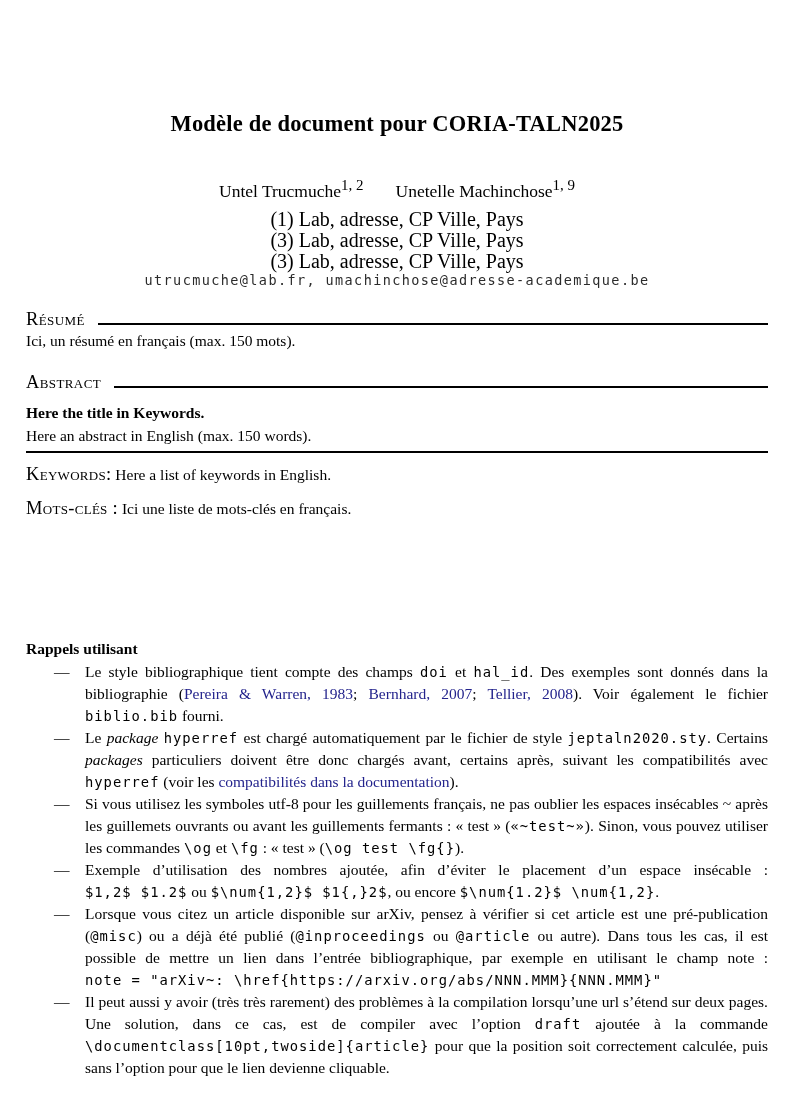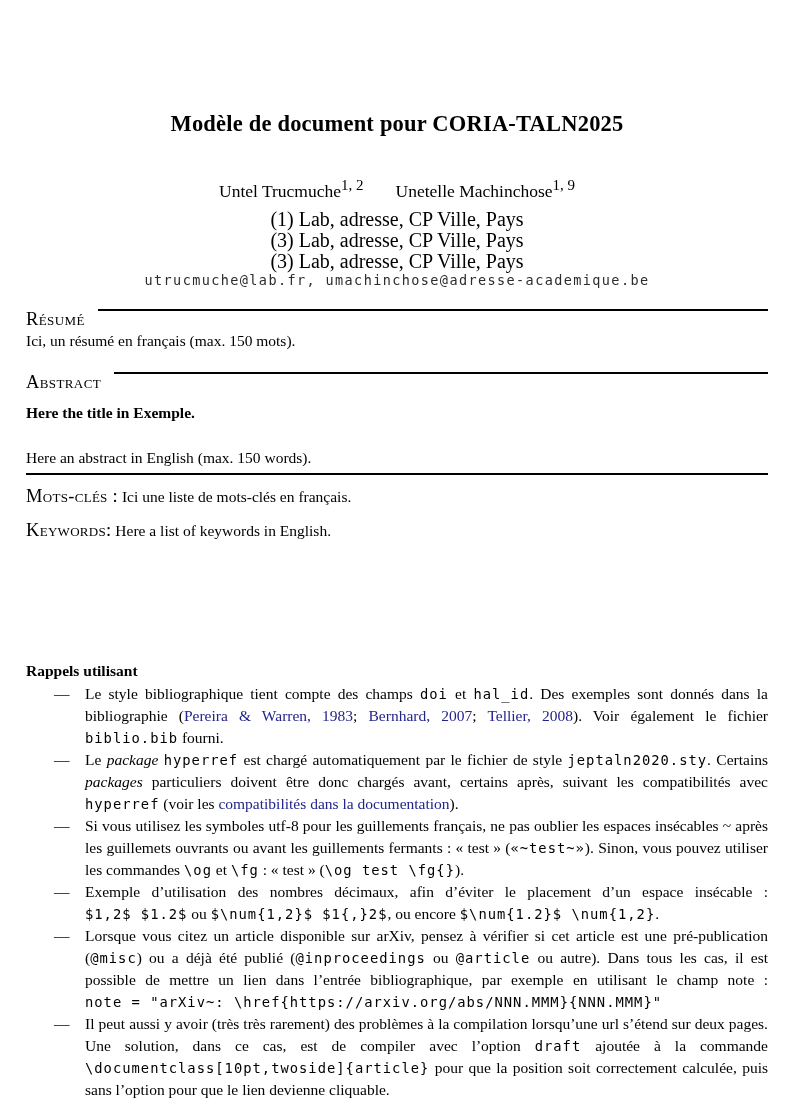--- a/index.html
+++ b/index.html
@@ -36,39 +36,39 @@
   }
   .emails {
     text-align:center;
     font-family:"DejaVu Sans Mono", monospace;
     font-size:13.5px;
     letter-spacing:1.4px;
     color:#2b2b2b;
   }
   .sec-head {
     display:flex;
-    align-items:flex-start;
+    align-items:flex-end;
     margin-top:21px;
   }
   .sec-label {
     font-variant:small-caps;
     font-size:18.5px;
     letter-spacing:0.4px;
     white-space:nowrap;
   }
   .sec-rule {
     flex:1;
     border-bottom:2px solid #000;
     margin:0 0 5px 13px;
   }
   .body-text { font-size:15.5px; line-height:21px; }
   .resume-text { margin-top:0; }
   .abstract-title { margin-top:9px; font-weight:bold; }
   .abstract-text {
-    margin-top:24px;
+    margin-top:2px;
     padding-bottom:5px;
     border-bottom:2px solid #000;
   }
   .kw-line { margin-top:11px; font-size:15.5px; }
   .kw-line + .kw-line { margin-top:13px; }
   .kw-label { font-variant:small-caps; font-size:18.5px; letter-spacing:0.3px; }
   .reminders { margin-top:121px; }
   .reminders-heading { font-weight:bold; font-size:15.5px; }
   .reminders-list {
     list-style:none;
@@ -117,38 +117,38 @@
   <div class="sec-head">
     <span class="sec-label">Résumé</span>
     <span class="sec-rule"></span>
   </div>
   <div class="body-text resume-text">Ici, un résumé en français (max. 150 mots).</div>
 
   <div class="sec-head">
     <span class="sec-label">Abstract</span>
     <span class="sec-rule"></span>
   </div>
-  <div class="body-text abstract-title">Here the title in Exemple.</div>
+  <div class="body-text abstract-title">Here the title in Keywords.</div>
   <div class="body-text abstract-text">Here an abstract in English (max. 150 words).</div>
+
+  <div class="kw-line">
+    <span class="kw-label">Keywords:</span>
+    <span>Here a list of keywords in English.</span>
+  </div>
 
   <div class="kw-line">
     <span class="kw-label">Mots-clés :</span>
     <span>Ici une liste de mots-clés en français.</span>
-  </div>
-
-  <div class="kw-line">
-    <span class="kw-label">Keywords:</span>
-    <span>Here a list of keywords in English.</span>
   </div>
 
   <div class="reminders">
     <div class="reminders-heading">Rappels utilisant</div>
     <ul class="reminders-list">
         <li><span class="marker">—</span><span>Le style bibliographique tient compte des champs </span><span class="code">doi</span><span> et </span><span class="code">hal_id</span><span>. Des exemples sont donnés dans la bibliographie (</span><span class="lnk">Pereira &amp; Warren, 1983</span><span>; </span><span class="lnk">Bernhard, 2007</span><span>; </span><span class="lnk">Tellier, 2008</span><span>). Voir également le fichier </span><span class="code">biblio.bib</span><span> fourni.</span></li>
         <li><span class="marker">—</span><span>Le </span><span class="it">package</span><span> </span><span class="code">hyperref</span><span> est chargé automatiquement par le fichier de style </span><span class="code">jeptaln2020.sty</span><span>. Certains </span><span class="it">packages</span><span> particuliers doivent être donc chargés avant, certains après, suivant les compatibilités avec </span><span class="code">hyperref</span><span> (voir les </span><span class="lnk">compatibilités dans la documentation</span><span>).</span></li>
         <li><span class="marker">—</span><span>Si vous utilisez les symboles utf-8 pour les guillements français, ne pas oublier les espaces insécables ~ après les guillemets ouvrants ou avant les guillements fermants : « test » (</span><span class="code">«~test~»</span><span>). Sinon, vous pouvez utiliser les commandes </span><span class="code">\og</span><span> et </span><span class="code">\fg</span><span> : « test » (</span><span class="code">\og test \fg{}</span><span>).</span></li>
-        <li><span class="marker">—</span><span>Exemple d’utilisation des nombres décimaux, afin d’éviter le placement d’un espace insécable : </span><span class="code">$1,2$ $1.2$</span><span> ou </span><span class="code">$\num{1,2}$ $1{,}2$</span><span>, ou encore </span><span class="code">$\num{1.2}$ \num{1,2}</span><span>.</span></li>
+        <li><span class="marker">—</span><span>Exemple d’utilisation des nombres ajoutée, afin d’éviter le placement d’un espace insécable : </span><span class="code">$1,2$ $1.2$</span><span> ou </span><span class="code">$\num{1,2}$ $1{,}2$</span><span>, ou encore </span><span class="code">$\num{1.2}$ \num{1,2}</span><span>.</span></li>
         <li><span class="marker">—</span><span>Lorsque vous citez un article disponible sur arXiv, pensez à vérifier si cet article est une pré-publication (</span><span class="code">@misc</span><span>) ou a déjà été publié (</span><span class="code">@inproceedings</span><span> ou </span><span class="code">@article</span><span> ou autre). Dans tous les cas, il est possible de mettre un lien dans l’entrée bibliographique, par exemple en utilisant le champ note : </span><span class="code">note = "arXiv~: \href{https://arxiv.org/abs/NNN.MMM}{NNN.MMM}"</span></li>
         <li><span class="marker">—</span><span>Il peut aussi y avoir (très très rarement) des problèmes à la compilation lorsqu’une url s’étend sur deux pages. Une solution, dans ce cas, est de compiler avec l’option </span><span class="code">draft</span><span> ajoutée à la commande </span><span class="code">\documentclass[10pt,twoside]{article}</span><span> pour que la position soit correctement calculée, puis sans l’option pour que le lien devienne cliquable.</span></li>
       </ul>
   </div>
 
 </div>
 
 </body></html>

